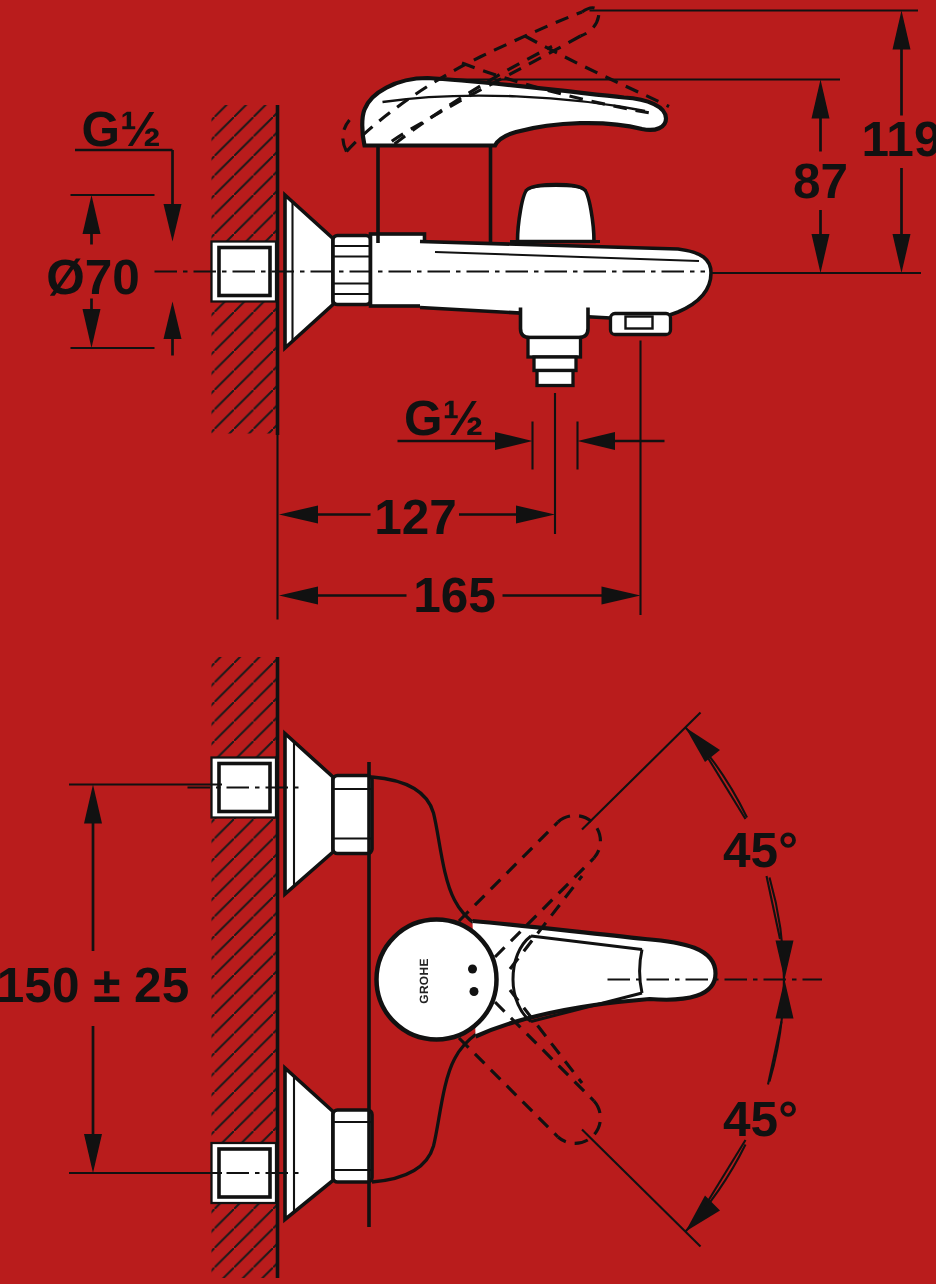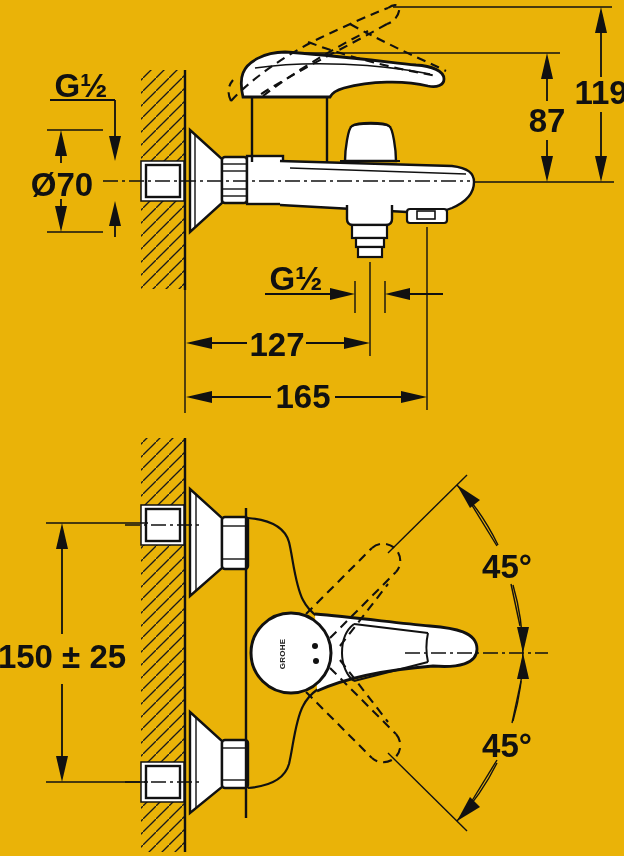--- a/index.html
+++ b/index.html
@@ -1,16 +1,16 @@
 <!DOCTYPE html>
 <html><head>
 <meta charset="utf-8">
 <style>
   html,body{margin:0;padding:0;background:#fff;}
-  #stage{position:relative;width:624px;height:856px;background:#eab308;overflow:hidden;
+  #stage{position:relative;width:624px;height:856px;background:#b91c1c;overflow:hidden;
          font-family:"Liberation Sans",sans-serif;text-align:right;}
   svg{position:absolute;left:0;top:0;}
   .ln{stroke:#111;fill:none;}
   .fillw{fill:#fff;stroke:#111;}
   .arrow{fill:#111;stroke:none;}
   .cl{stroke:#111;fill:none;stroke-width:1.4;stroke-dasharray:15 4 3 4;}
   .dsh{stroke:#111;fill:none;stroke-width:2.1;stroke-dasharray:9 6;}
   .dim{font-weight:bold;font-size:33px;fill:#111;text-anchor:middle;
        font-family:"Liberation Sans",sans-serif;}
   .logo{font-weight:bold;font-size:8px;fill:#222;text-anchor:middle;

